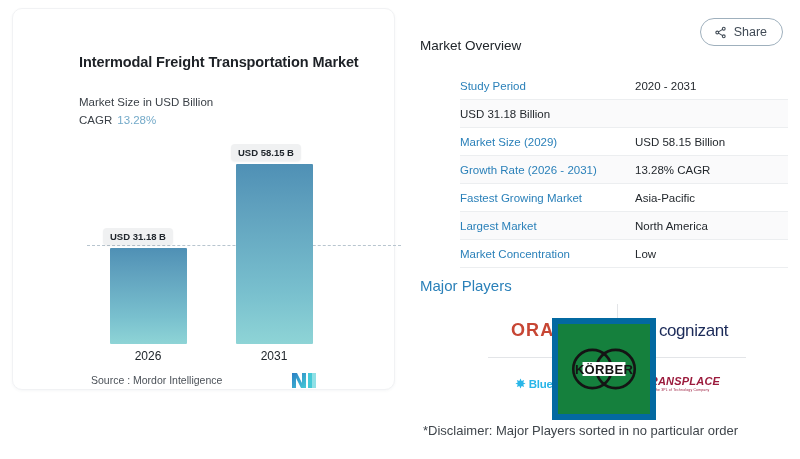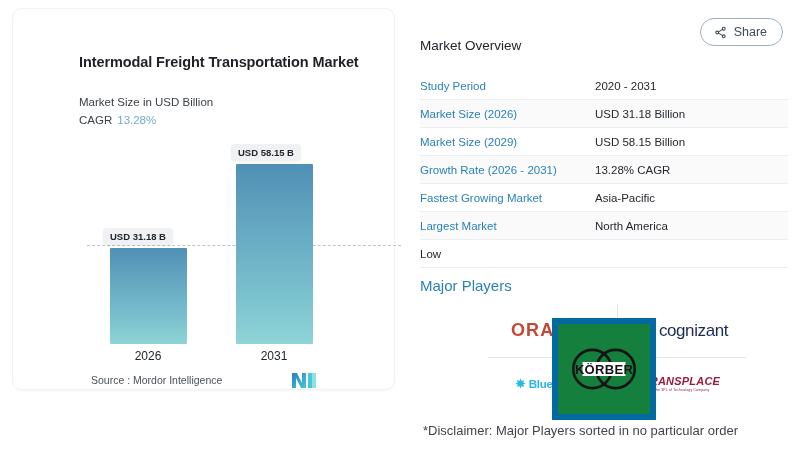--- a/index.html
+++ b/index.html
@@ -165,20 +165,21 @@
     font-size: 13.5px;
     color: #21262b;
     margin-bottom: 19px;
   }
   .ov-row {
     display: flex;
     align-items: center;
     height: 27px;
     border-bottom: 1px solid #eceef0;
     font-size: 11.5px;
+    margin-left: 40px;
   }
   .ov-row.alt { background: #fafafb; }
   .ov-key {
     width: 175px;
     color: #2a80b9;
     flex: 0 0 175px;
   }
   .ov-val { color: #24292e; }
 
   #major-players-row {
@@ -340,40 +341,40 @@
   </div>
 
   <div id="right-panel">
     <div id="overview-title">Market Overview</div>
 
     <div class="ov-row">
       <span class="ov-key">Study Period</span>
       <span class="ov-val">2020 - 2031</span>
     </div>
     <div class="ov-row alt">
-      <span class="ov-key">Market Size (2026)</span>
       <span class="ov-val">USD 31.18 Billion</span>
     </div>
     <div class="ov-row">
       <span class="ov-key">Market Size (2029)</span>
       <span class="ov-val">USD 58.15 Billion</span>
     </div>
     <div class="ov-row alt">
       <span class="ov-key">Growth Rate (2026 - 2031)</span>
       <span class="ov-val">13.28% CAGR</span>
     </div>
     <div class="ov-row">
       <span class="ov-key">Fastest Growing Market</span>
       <span class="ov-val">Asia-Pacific</span>
     </div>
     <div class="ov-row alt">
       <span class="ov-key">Largest Market</span>
       <span class="ov-val">North America</span>
     </div>
     <div class="ov-row">
+      <span class="ov-key">Market Concentration</span>
       <span class="ov-val">Low</span>
     </div>
 
     <div id="major-players-row">
       <span id="major-players-key">Major Players</span>
     </div>
 
     <div id="logo-grid">
       <div class="vline"></div>
       <div class="hline"></div>

